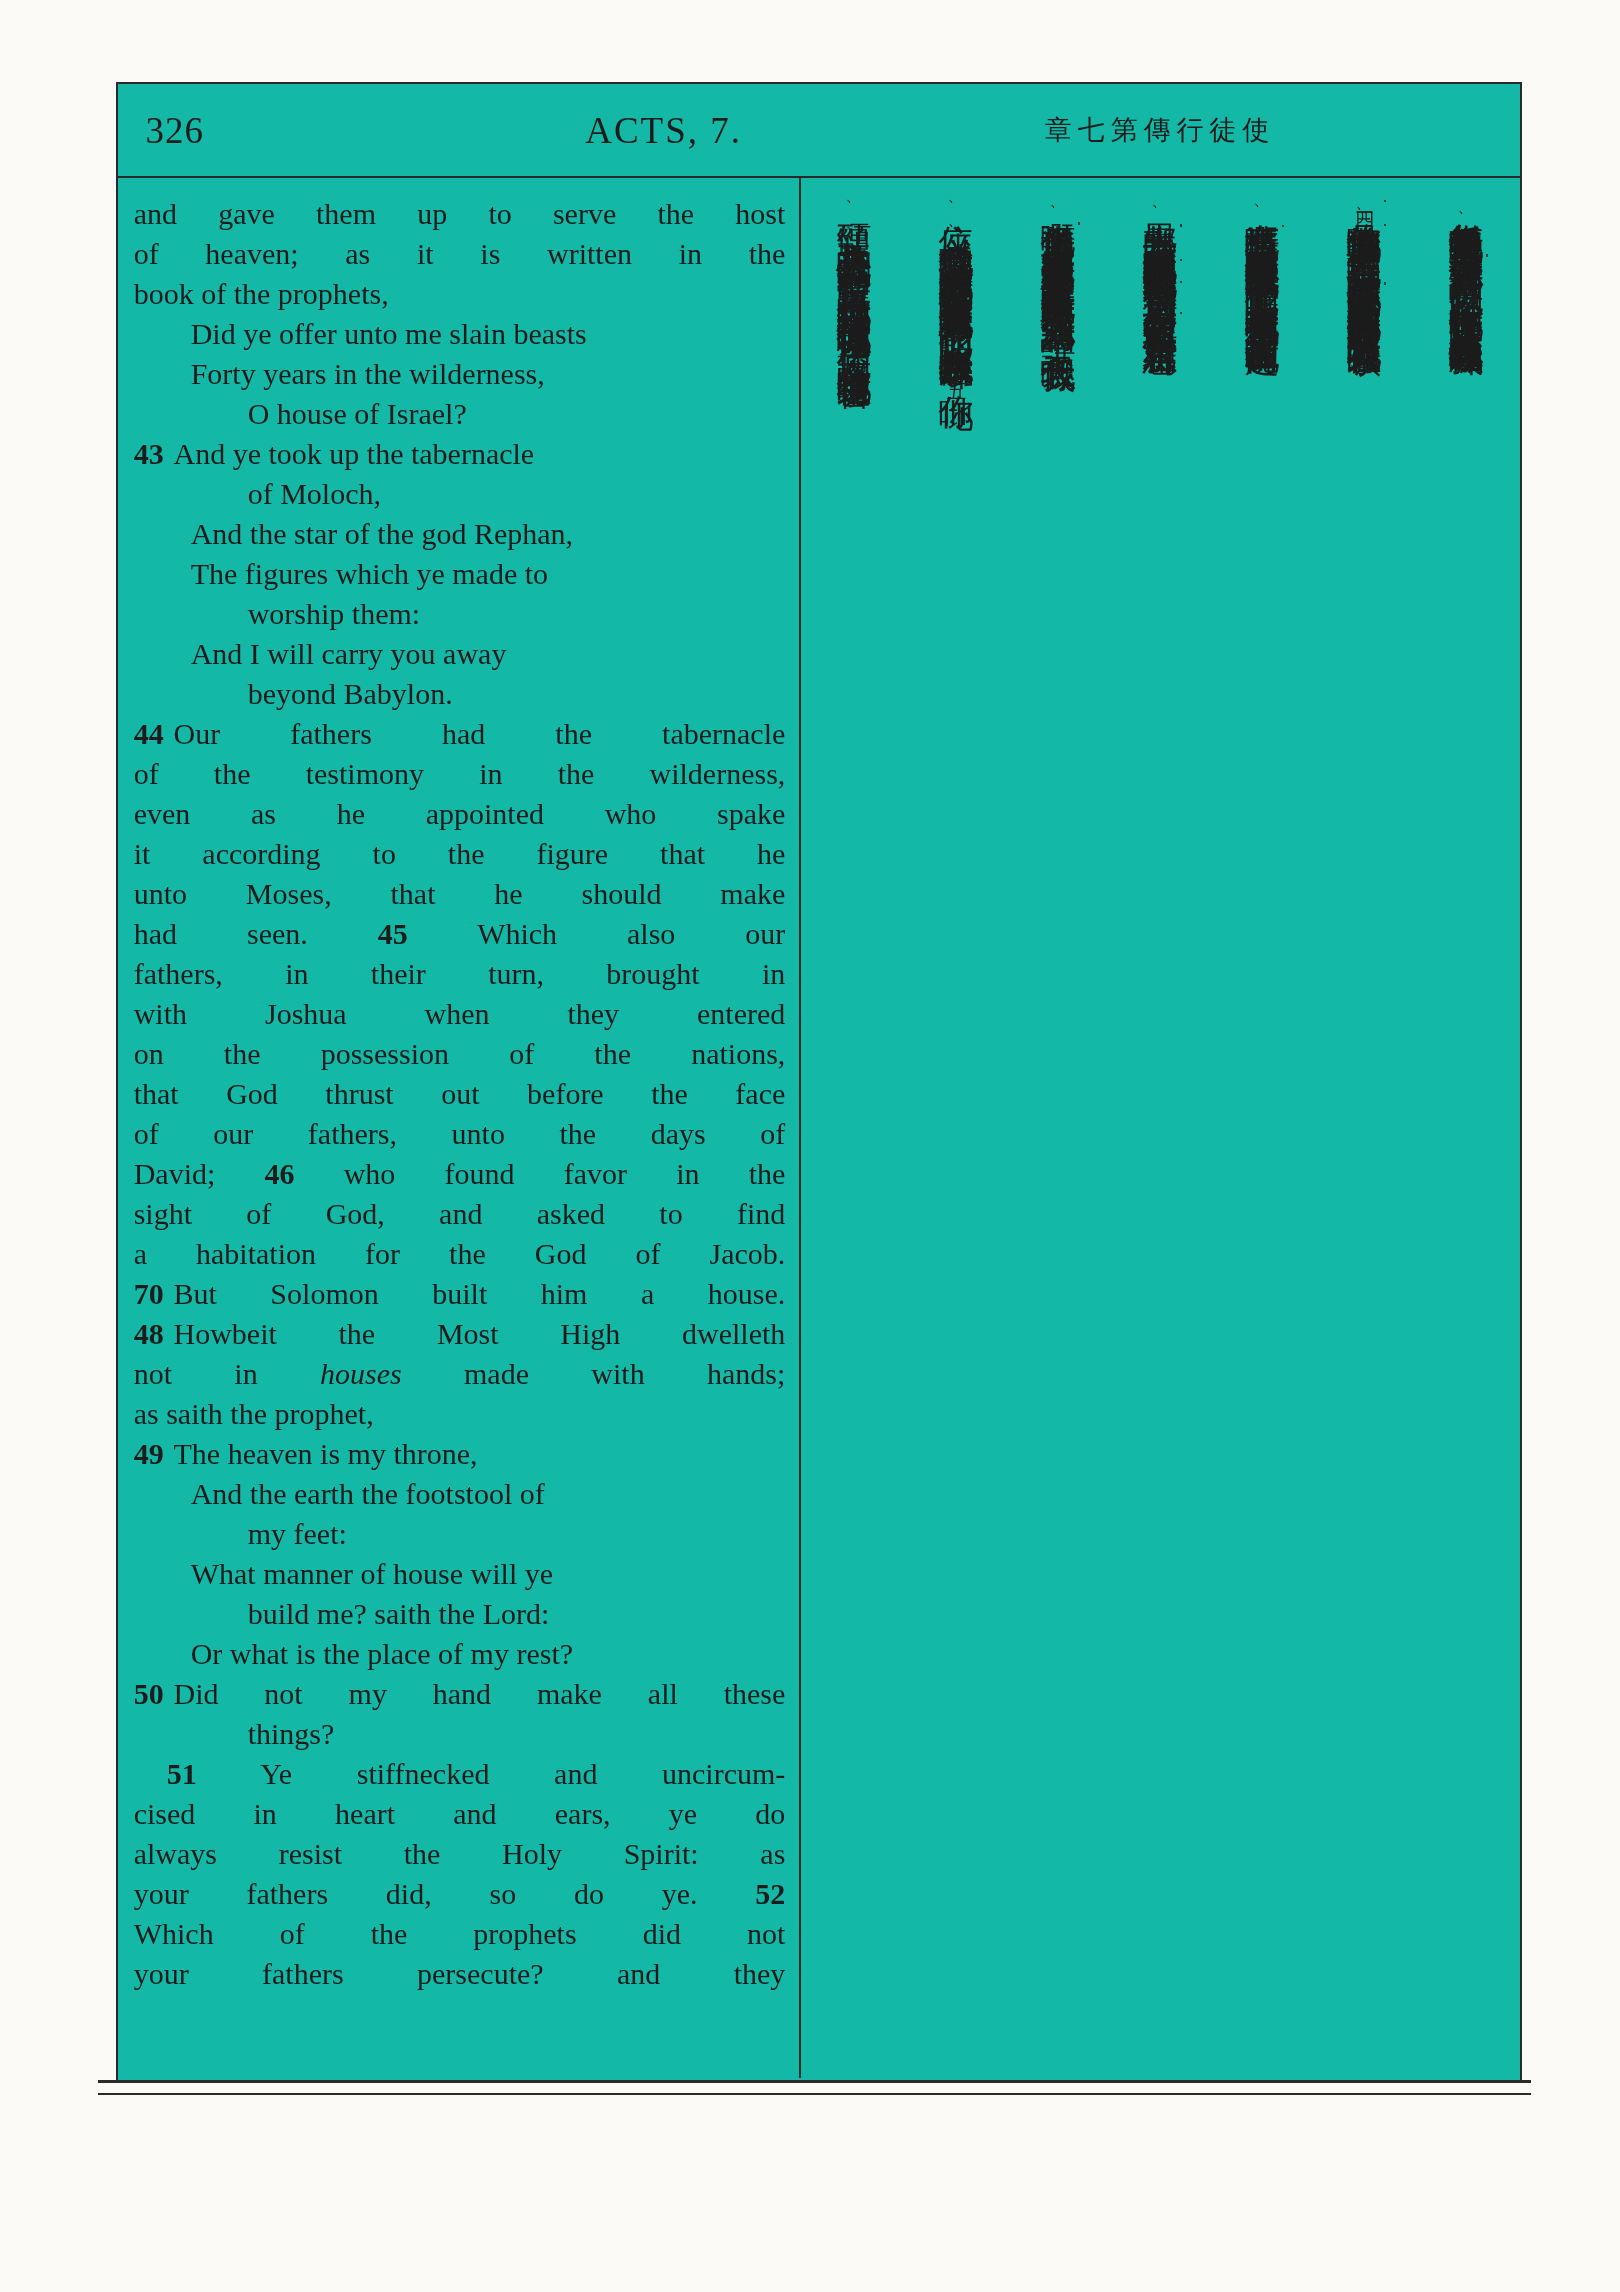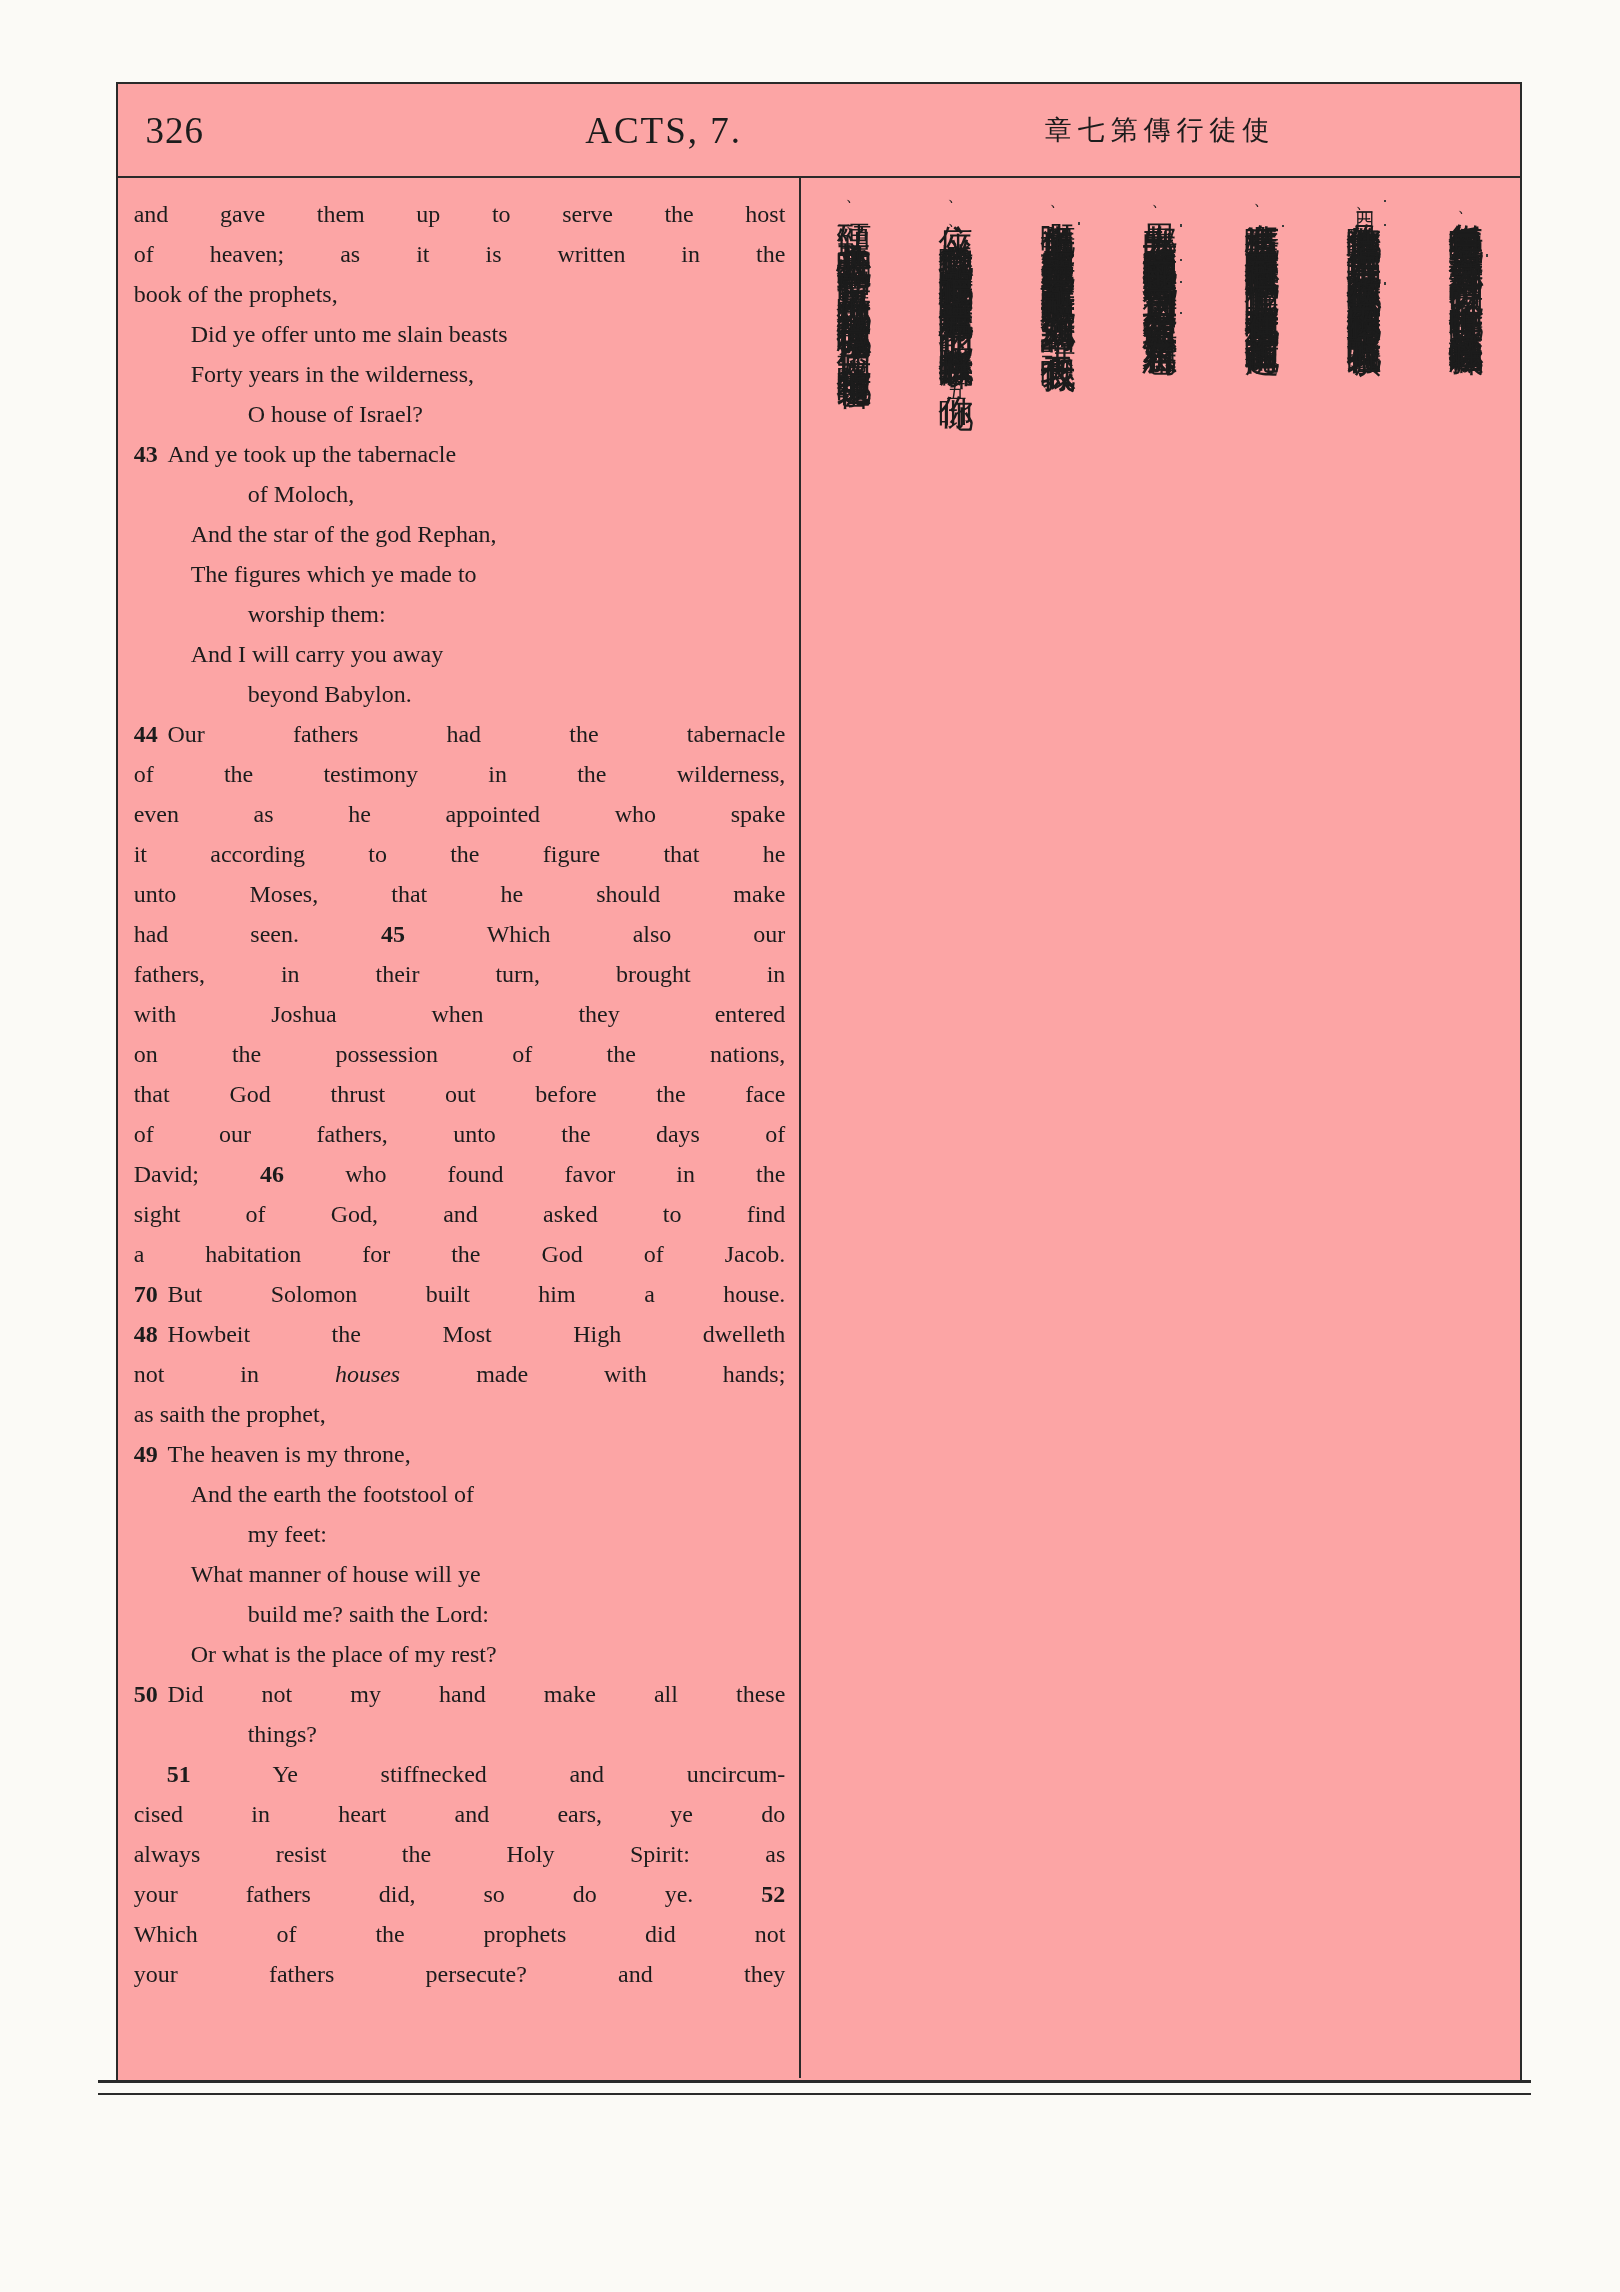--- a/index.html
+++ b/index.html
@@ -8,21 +8,21 @@
     background:#fbfaf6;
     font-family:"Liberation Serif","DejaVu Serif",serif;
     color:#1c1c1c;
     -webkit-font-smoothing:antialiased;
   }
   .page-box{
     position:absolute;left:116px;top:82px;width:1402px;height:1996px;
     border-left:2.9px solid #2a2a2a;
     border-right:2.9px solid #2a2a2a;
     border-top:2.9px solid #2a2a2a;
-    background:#fca5a5;
+    background:#14b8a6;
   }
   .running-head{
     height:92px;display:flex;align-items:center;
     border-bottom:2.9px solid #2a2a2a;
     font-size:37px;
   }
   .head-left{width:683px;display:flex;align-items:center;}
   .page-number{padding-left:27.4px;letter-spacing:1px;}
   .head-title-en{flex:1;text-align:right;letter-spacing:2px;padding-right:59px;}
   .head-right{width:718px;text-align:center;
@@ -36,21 +36,21 @@
   .col-chinese{
     width:716px;box-sizing:border-box;
     padding-top:17.6px;
     writing-mode:vertical-rl;
     text-orientation:upright;
     font-family:"DejaVu Sans","Liberation Sans",sans-serif;
     height:1882px;
   }
   
   .line{
-    font-size:24px;line-height:40px;white-space:normal;
+    font-size:30px;line-height:40px;white-space:normal;
     min-height:40px;
   }
   .line.j{text-align:justify;text-align-last:justify;}
   .line.i1{padding-left:57px;}
   .line.i2{padding-left:114px;}
   .line.i3{padding-left:33px;}
   .line b{font-weight:700;}
   .line i{font-style:italic;}
   .vn{font-weight:700;padding-right:9.8px;}
   

